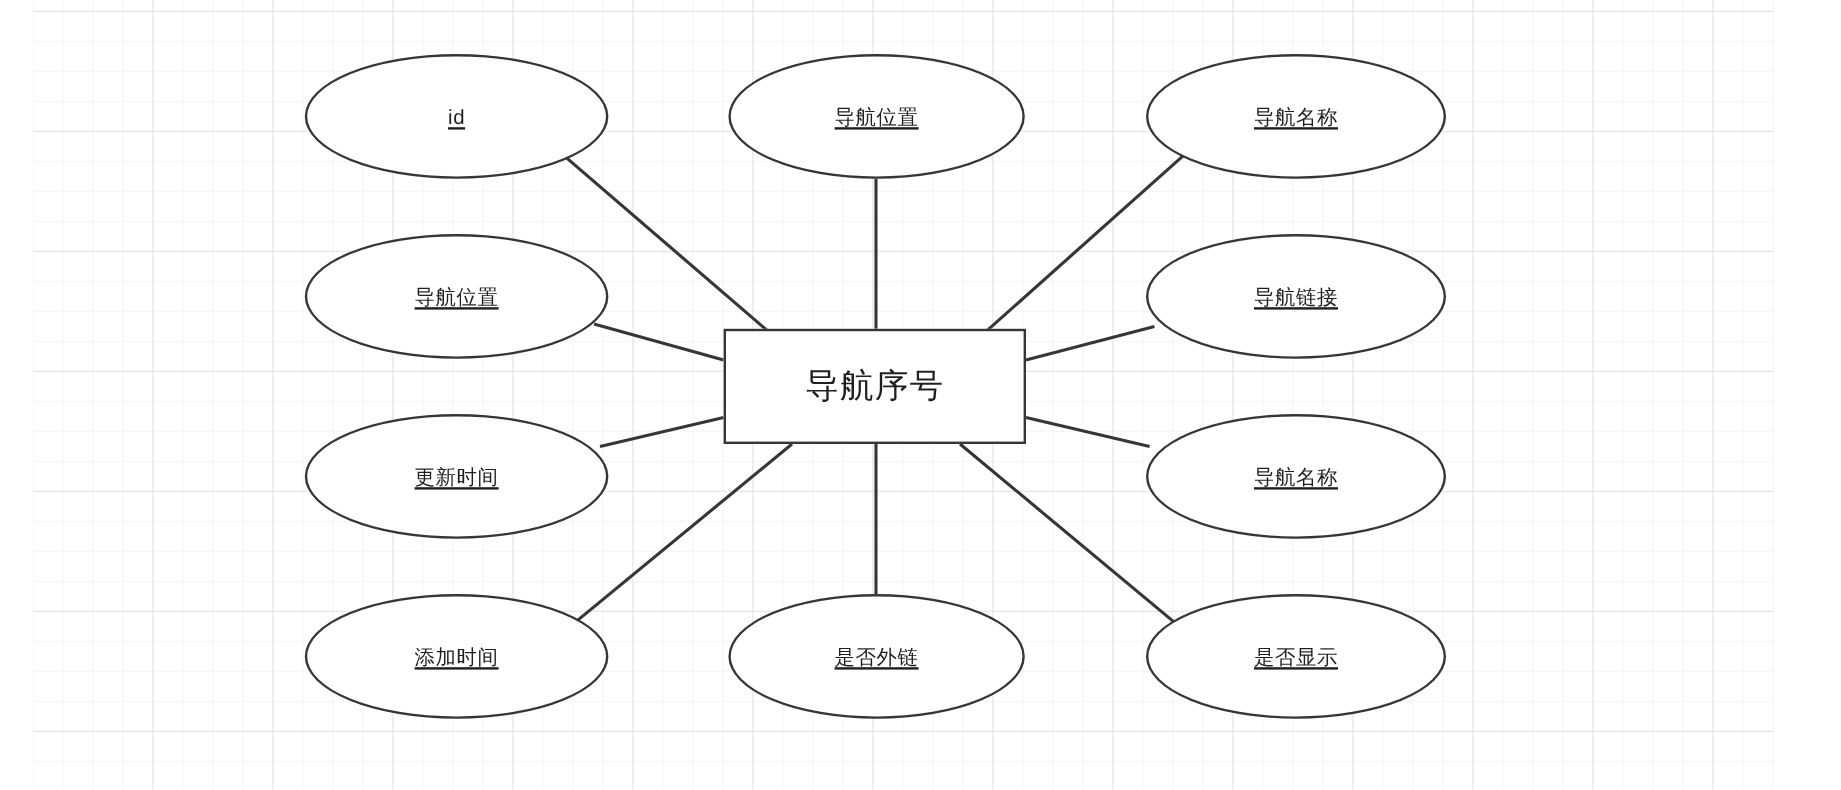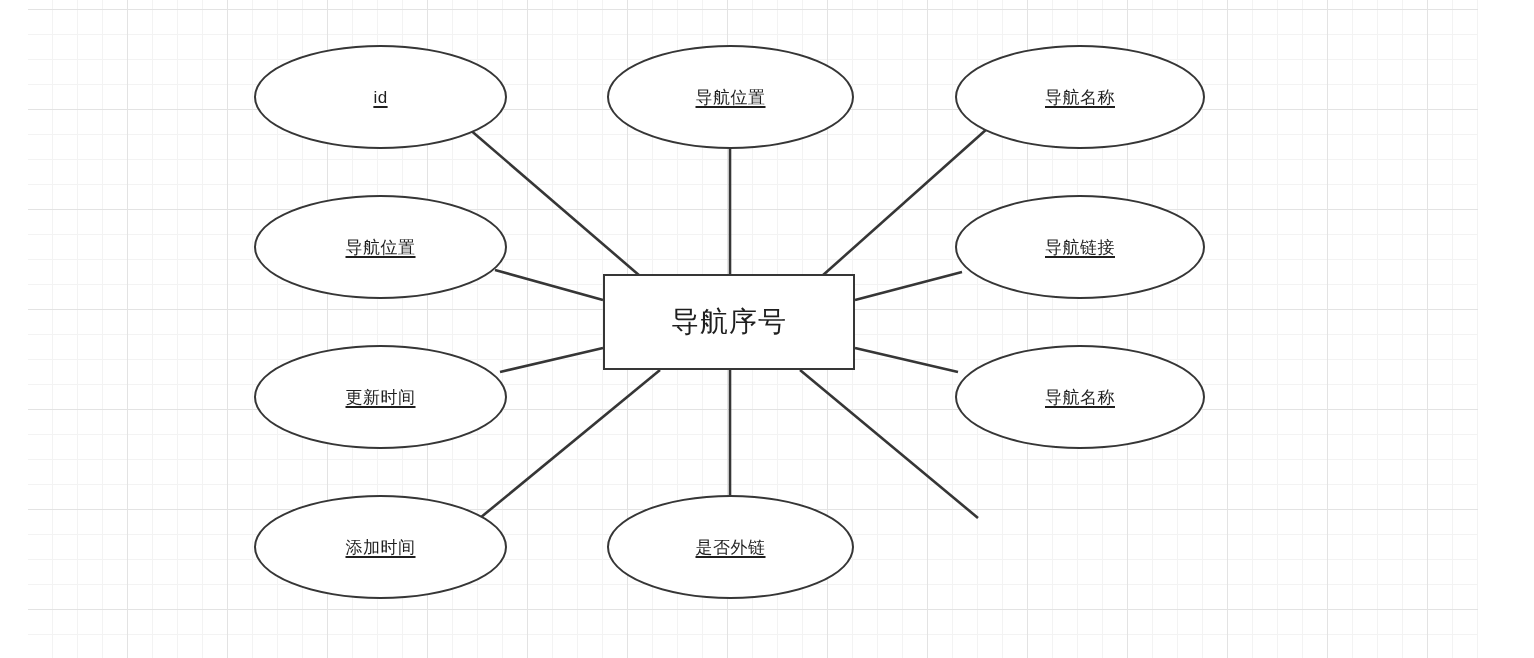--- a/index.html
+++ b/index.html
@@ -123,18 +123,21 @@
   </div>
   <div class="node ellipse" style="left: 955px; top: 345px; width: 250px; height: 104px;">
     <span class="node-label">导航名称</span>
   </div>
   <div class="node ellipse" style="left: 254px; top: 495px; width: 253px; height: 104px;">
     <span class="node-label">添加时间</span>
   </div>
   <div class="node ellipse" style="left: 607px; top: 495px; width: 247px; height: 104px;">
     <span class="node-label">是否外链</span>
   </div>
+  <div class="node ellipse" style="left: 955px; top: 495px; width: 250px; height: 104px;">
+    <span class="node-label">是否显示</span>
+  </div>
 
   <div class="node entity-box" id="entity-node" style="left: 603px; top: 274px; width: 252px; height: 96px;">
     <span class="node-label entity-label">导航序号</span>
   </div>
 
 </div>
 
 </body></html>

